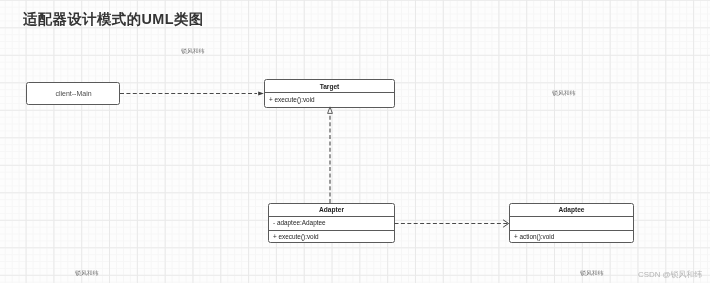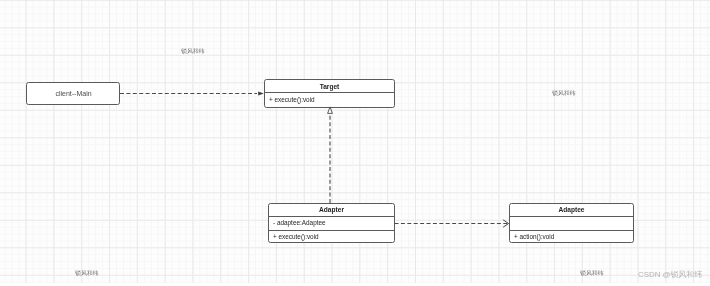--- a/index.html
+++ b/index.html
@@ -37,20 +37,21 @@
     font-size:7px;color:#4c4c4c;white-space:nowrap;}
 
   svg.edges{position:absolute;left:0;top:0;width:710px;height:286px;overflow:visible;}
 </style>
 </head>
 <body>
 
 <div id="root">
   <div id="canvas"></div>
 
+  <div id="title">适配器设计模式的UML类图</div>
 
   <div class="wm" style="left:181px;top:47px">锁风和纬</div>
   <div class="wm" style="left:552px;top:89px">锁风和纬</div>
   <div class="wm" style="left:75px;top:269px">锁风和纬</div>
   <div class="wm" style="left:580px;top:269px">锁风和纬</div>
   <div class="csdn" style="left:638px;top:269px">CSDN @锁风和纬</div>
 
   <div class="node" style="left:26px;top:82px;width:94px;height:23px;">
     <div class="cls-label">client--Main</div>
   </div>

